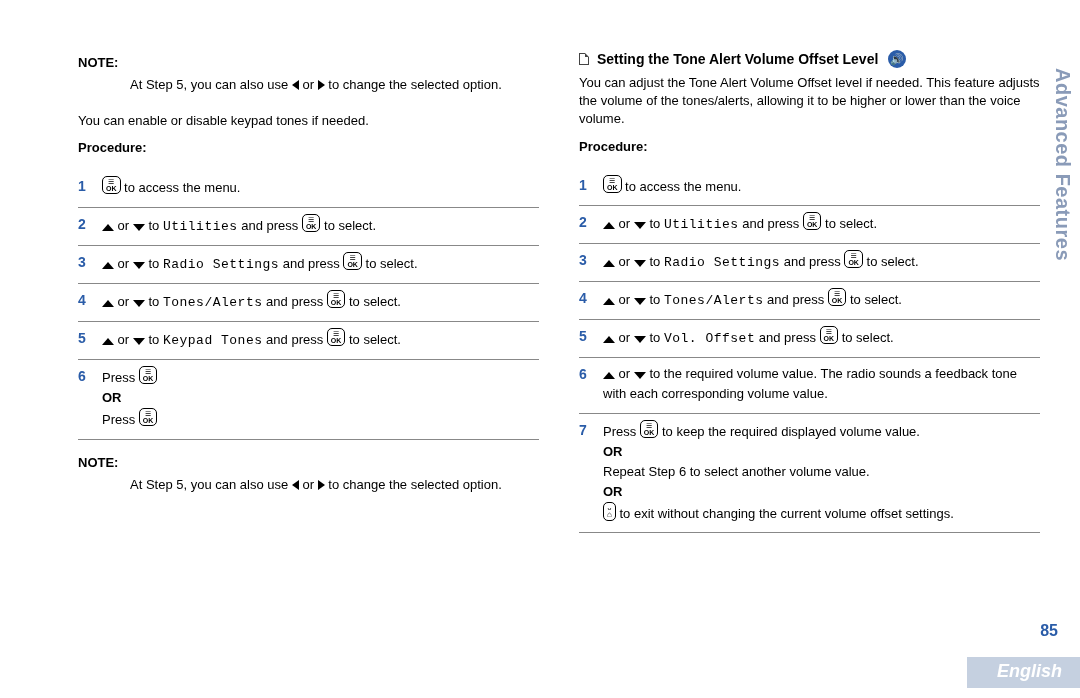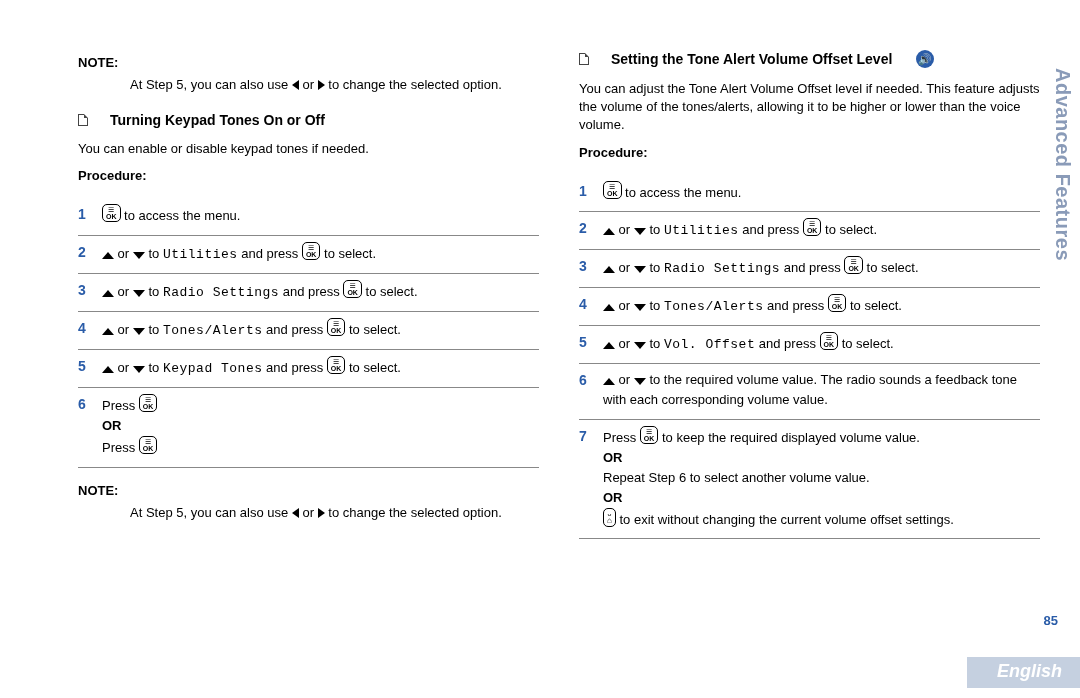--- a/index.html
+++ b/index.html
@@ -33,23 +33,23 @@
     writing-mode: vertical-rl;
     font-size: 20px;
     font-weight: bold;
     color: #8a9bb8;
     padding: 8px 6px;
     letter-spacing: 0.5px;
   }
   .page-number {
     position: absolute;
     right: 22px;
-    bottom: 70px;
+    bottom: 58px;
     color: #2a5ca8;
-    font-size: 13px;
+    font-size: 16px;
     font-weight: bold;
   }
   .lang-tab {
     position: absolute;
     right: 0;
     bottom: 10px;
     background: #c5d0e0;
     color: #fff;
     font-size: 18px;
     font-weight: bold;
@@ -62,23 +62,23 @@
     line-height: 1.4;
   }
   .note-label { font-weight: bold; width: 52px; flex-shrink:0; }
   .note-body { flex: 1; margin-top: 22px; }
   .heading {
     font-weight: bold;
     font-size: 14px;
     margin: 6px 0 6px 0;
     display: flex;
     align-items: center;
-    gap: 20px;
-  }
-  .intro { margin: 12px 0 10px 0; line-height: 1.4; }
+    gap: 6px;
+  }
+  .intro { margin: 6px 0 10px 0; line-height: 1.4; }
   .proc-label { font-weight: bold; margin: 6px 0 15px 0; }
   .step {
     display: flex;
     border-bottom: 0.5px solid #888;
     padding: 6px 0 8px 0;
     line-height: 1.55;
   }
   .step-num {
     width: 24px;
     flex-shrink: 0;
@@ -159,24 +159,20 @@
 
     <div class="col">
 
       <div class="note-row">
         <div class="note-label">NOTE:</div>
         <div class="note-body">
           <span>At Step 5, you can also use </span><span class="tri-left"></span><span> or </span><span class="tri-right"></span><span> to change the selected option.</span>
         </div>
       </div>
 
-      <div class="heading">
-        <span class="doc-icon"></span>
-        <span>Turning Keypad Tones On or Off</span>
-      </div>
       <div class="intro">You can enable or disable keypad tones if needed.</div>
       <div class="proc-label">Procedure:</div>
 
       <div class="step">
         <div class="step-num">1</div>
         <div class="step-body">
           <span class="ok-btn"><span class="top">☰</span><span class="bot">OK</span></span><span> to access the menu.</span>
         </div>
       </div>
 

